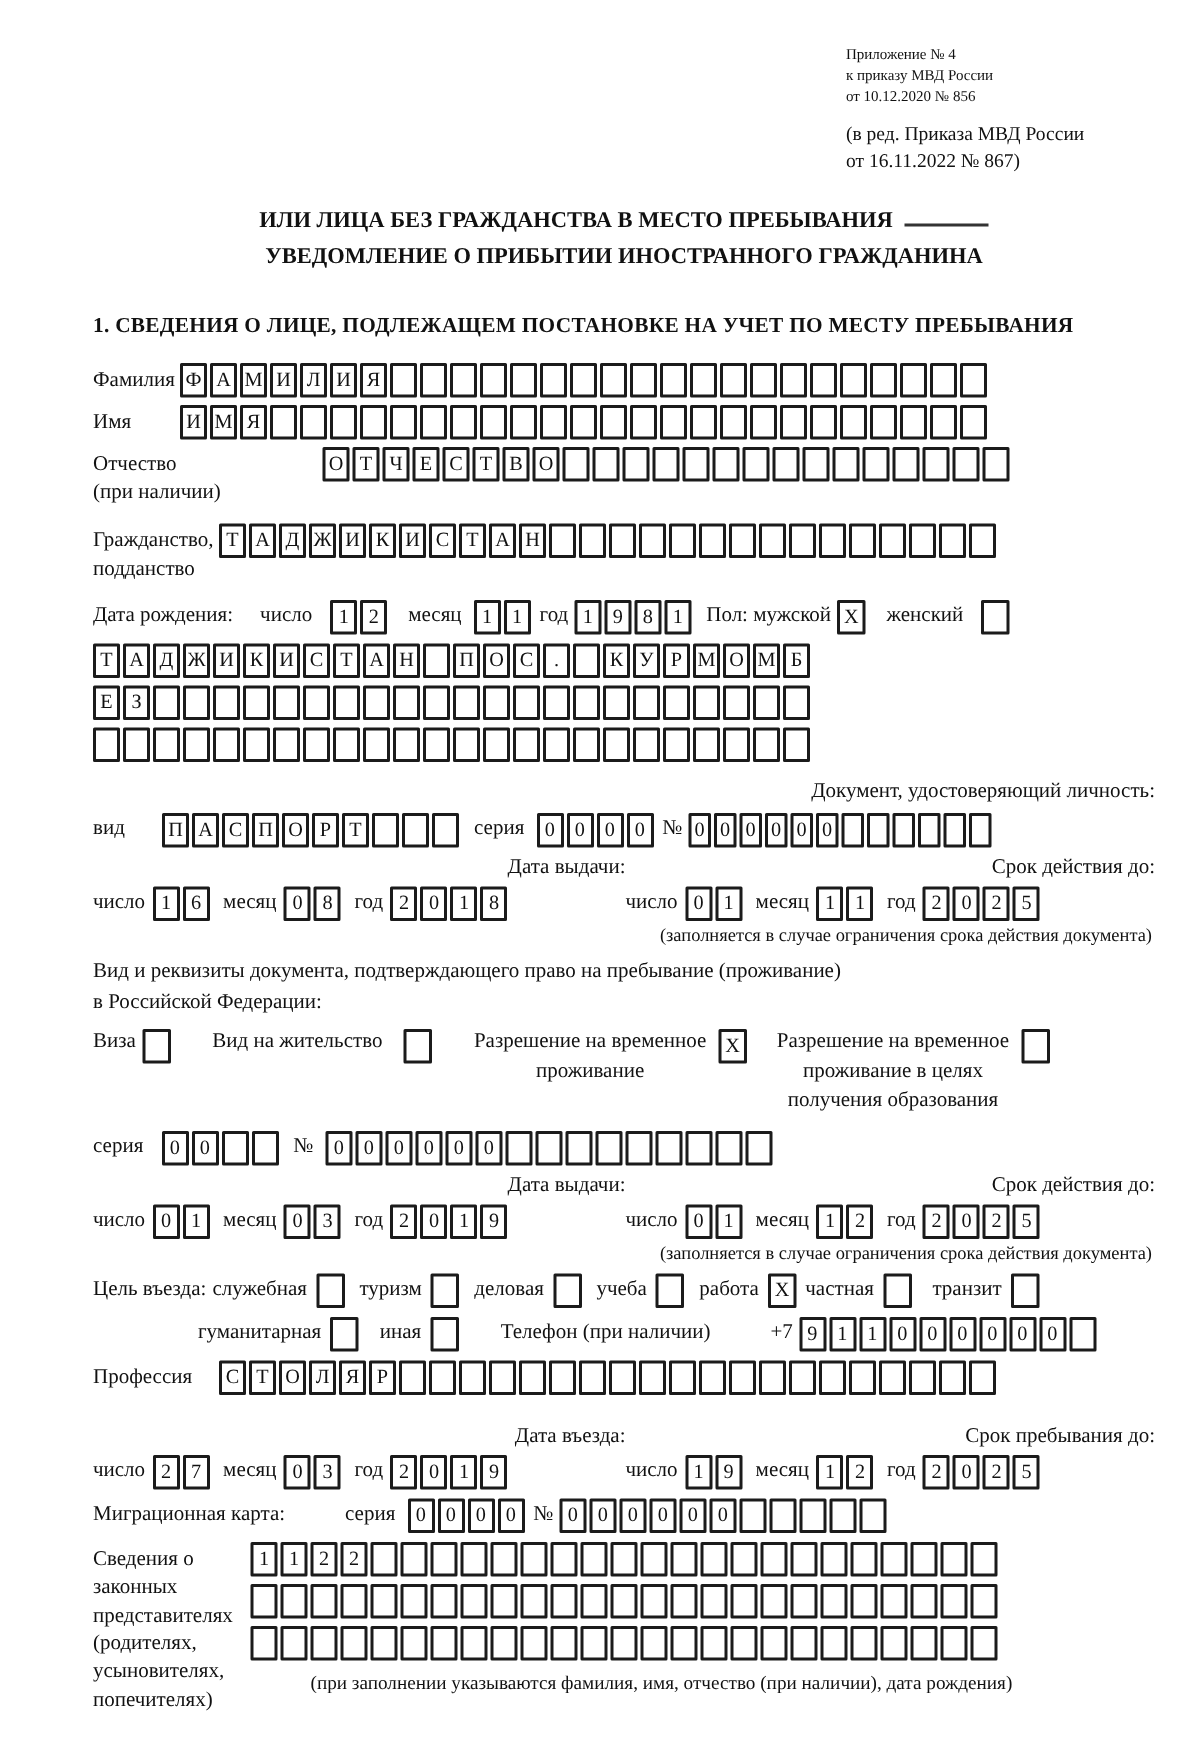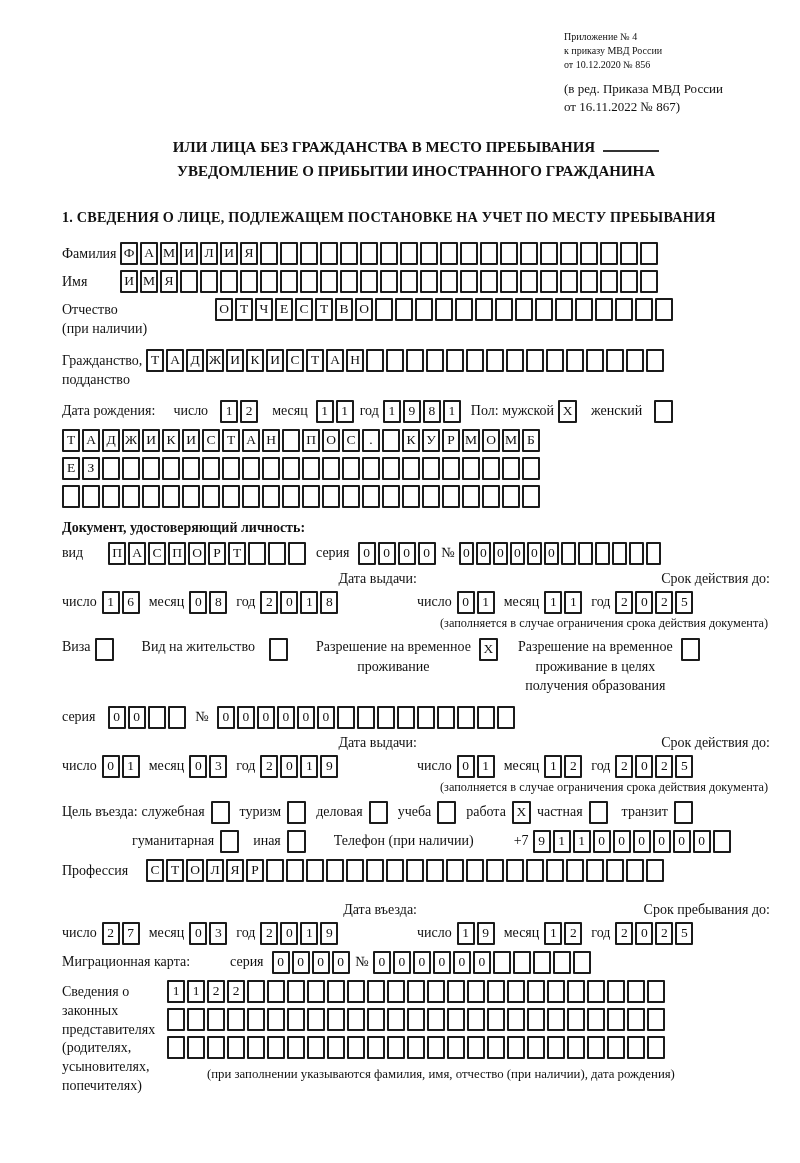--- a/index.html
+++ b/index.html
@@ -37,21 +37,21 @@
   .w-surname { width: 58px; }
   .w-patr { width: 153px; }
   .w-citiz { width: 84px; }
   .w-birthpl { width: 132px; }
   .w-reps { width: 105px; }
   .w-prof { width: 84px; }
 
   .stack { display: flex; flex-direction: column; }
   .stack .boxes { margin-bottom: 5px; }
 
-  .center-head { text-align: left; font-weight: bold; font-size: 14px; margin: 7px 0 6px 0; }
+  .center-head { text-align: right; font-weight: normal; font-size: 14px; margin: 7px 0 6px 0; }
 
   .dates-wrap { display: flex; margin-bottom: 2px; }
   .dates-col-l { width: 355px; flex: none; }
   .dates-col-r { flex: 1; }
   .dates-head { text-align: right; font-size: 14px; margin-bottom: 4px; }
   .dates-line { display: flex; align-items: center; }
   .dates-line .lbl { padding-top: 0; margin-right: 5px; }
   .dates-line .boxes { margin-right: 7px; }
   .note-right { text-align: right; font-size: 12.3px; margin: 2px 2px 6px 0; }
 
@@ -431,20 +431,24 @@
             <span class="cell">2</span>
             <span class="cell">0</span>
             <span class="cell">2</span>
             <span class="cell">5</span>
           </span>
       </div>
     </div>
   </div>
   <div class="note-right">(заполняется в случае ограничения срока действия документа)</div>
 
+  <div class="intro">
+    <div>Вид и реквизиты документа, подтверждающего право на пребывание (проживание)</div>
+    <div>в Российской Федерации:</div>
+  </div>
 
   <div class="permits">
     <div class="permit">
       <span class="txt">Виза</span>
       <span class="cell cb" style="margin-left:4px"></span>
     </div>
     <span class="gap26"></span>
     <div class="permit">
       <span class="txt">Вид на жительство</span>
       <span class="cell cb" style="margin-left:14px"></span>

